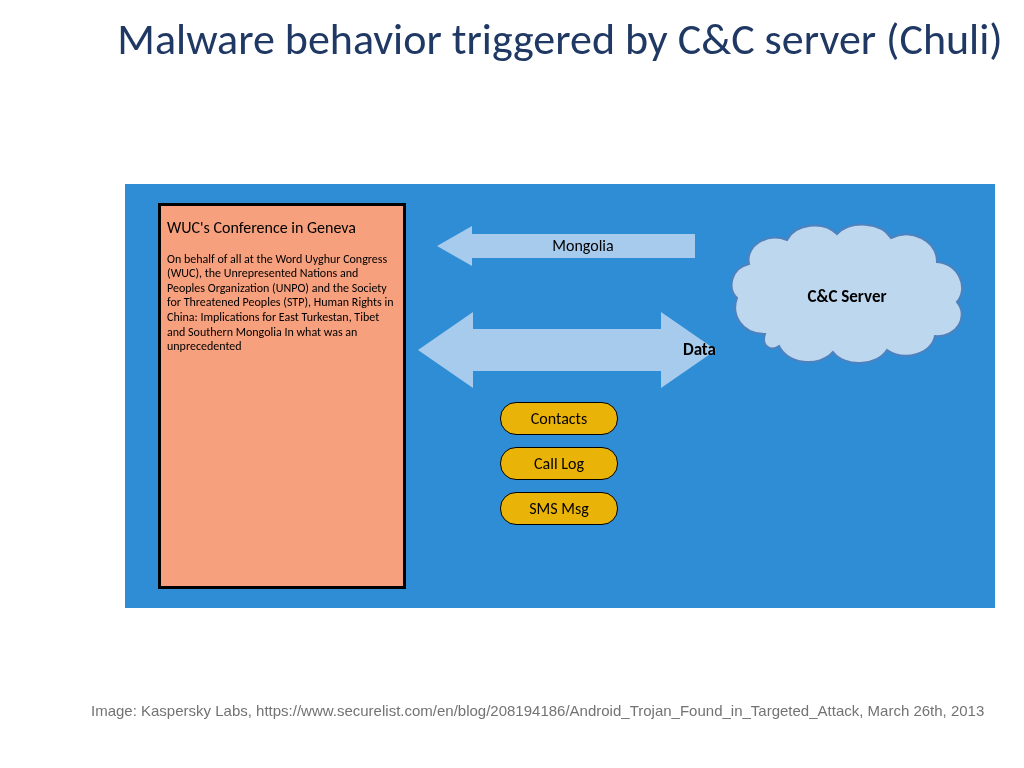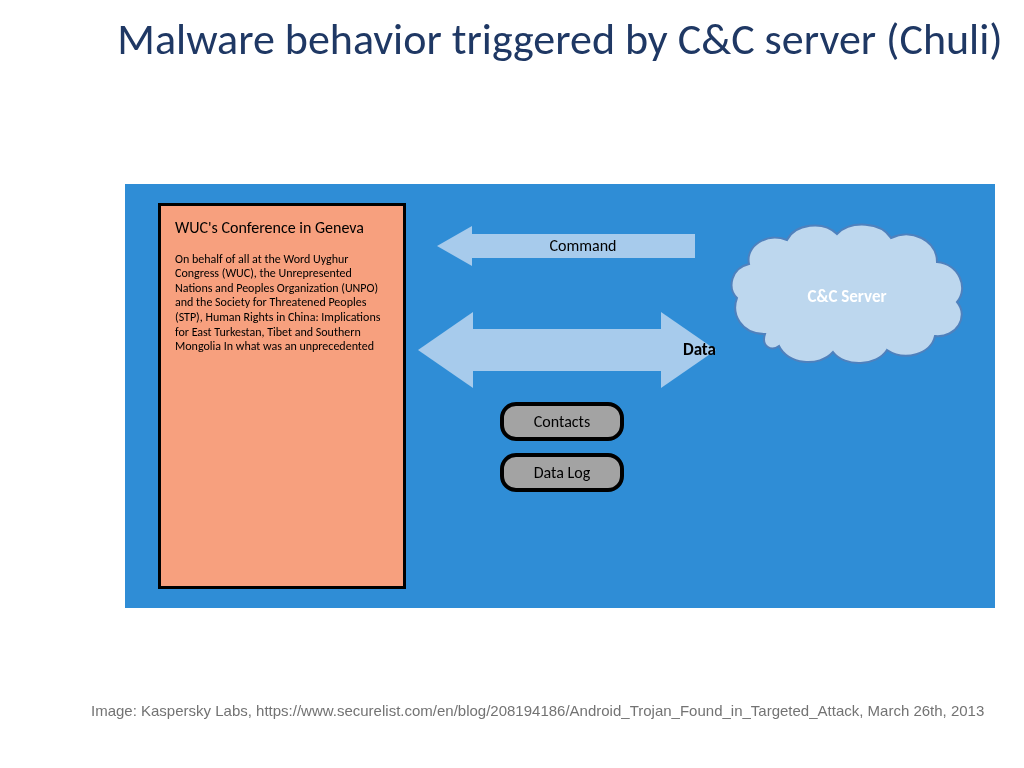--- a/index.html
+++ b/index.html
@@ -39,21 +39,21 @@
   
   .email-box {
     position: absolute;
     top: 19px;
     left: 33px;
     width: 248px;
     height: 386px;
     background: #f7a07e;
     border: 3px solid #000;
     box-sizing: border-box;
-    padding: 12px 14px;
+    padding: 12px 6px;
     color: #000;
     font-size: 16px;
     line-height: 1.22;
   }
   .email-title {
     font-size: 16px;
     margin-bottom: 14px;
   }
   .email-body {
     font-size: 12px;
@@ -140,22 +140,22 @@
     top: 218px;
     left: 375px;
     width: 132px;
     display: flex;
     flex-direction: column;
     gap: 12px;
   }
   .pill {
     width: 116px;
     height: 31px;
-    background: #a3a3a3;
-    border: 4px solid #000000;
+    background: #eab308;
+    border: 1px solid #000000;
     border-radius: 16px;
     text-align: center;
     line-height: 31px;
     color: #000;
     font-size: 16px;
   }
   
   .cloud {
     position: absolute;
     top: 34px;
@@ -166,21 +166,21 @@
   .cloud svg { width: 100%; height: 100%; }
   .cloud .label {
     position: absolute;
     left: 0; top: 0;
     width: 100%; height: 100%;
     display: flex;
     align-items: center;
     justify-content: center;
     font-weight: bold;
     font-size: 17px;
-    color: #ffffff;
+    color: #000000;
   }
   
   .credit {
     position: absolute;
     left: 43px;
     top: 702px;
     width: 940px;
     font-family: Arial, sans-serif;
     font-size: 15px;
     color: #737373;
@@ -196,33 +196,34 @@
   <div class="diagram">
 
     <div class="email-box">
       <div class="email-title">WUC's Conference in Geneva</div>
       <div class="email-body">On behalf of all at the Word Uyghur Congress (WUC), the Unrepresented Nations and Peoples Organization (UNPO) and the Society for Threatened Peoples (STP), Human Rights in China: Implications for East Turkestan, Tibet and Southern Mongolia In what was an unprecedented</div>
     </div>
 
     <div class="cmd-arrow">
       <div class="head"></div>
       <div class="shaft"></div>
-      <div class="label">Command</div>
+      <div class="label">Mongolia</div>
     </div>
 
     <div class="data-arrow">
       <div class="head-left"></div>
       <div class="shaft"></div>
       <div class="head-right"></div>
       <div class="label">Data</div>
     </div>
 
     <div class="pills">
       <div class="pill">Contacts</div>
-      <div class="pill">Data Log</div>
+      <div class="pill">Call Log</div>
+      <div class="pill">SMS Msg</div>
     </div>
 
     <div class="cloud">
       <svg viewBox="0 0 252 156">
         <path d="M44,116
                  C20,116 10,96 16,80
                  C6,70 10,50 28,46
                  C24,28 46,14 66,22
                  C74,6 102,2 116,16
                  C130,2 160,4 170,20

